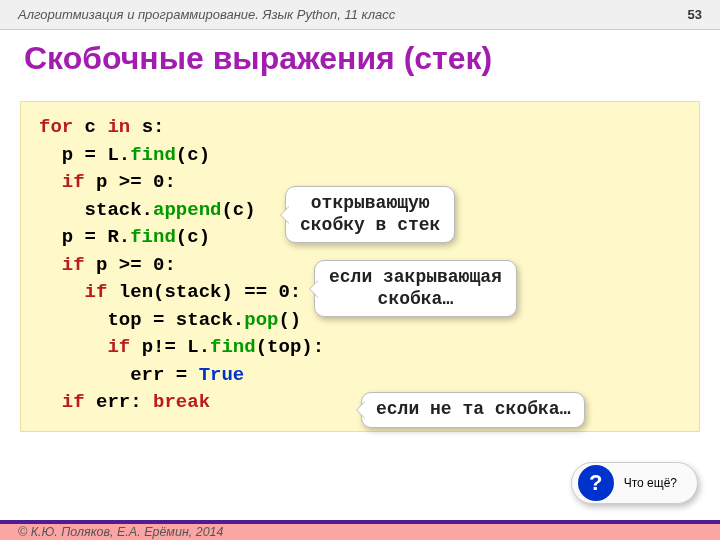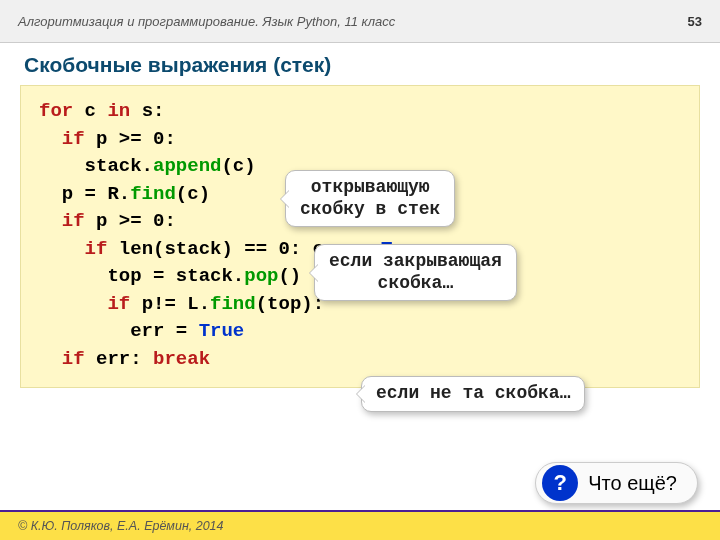--- a/index.html
+++ b/index.html
@@ -5,37 +5,37 @@
   * { margin: 0; padding: 0; box-sizing: border-box; }
   body {
     width: 720px;
     height: 540px;
     font-family: Arial, sans-serif;
     background: #fff;
     position: relative;
     overflow: hidden;
   }
   .header {
-    height: 43px;
+    height: 30px;
     background: #f0f0f0;
     border-bottom: 1px solid #ccc;
     display: flex;
     align-items: center;
     justify-content: space-between;
     padding: 0 18px;
     font-style: italic;
     font-size: 13px;
     color: #555;
   }
   .page-number { font-weight: bold; color: #333; font-style: normal; }
   .slide-title {
-    font-size: 21px;
+    font-size: 32px;
     font-weight: bold;
-    padding: 10px 24px 8px;
-    color: #0c4a6e;
+    padding: 10px 24px 24px;
+    color: #a21caf;
   }
   .code-box {
     background: #fff8c8;
     margin: 0 20px;
     padding: 12px 18px 14px;
     font-family: "Courier New", monospace;
     font-size: 19px;
     font-weight: bold;
     line-height: 1.45;
     border: 1px solid #e8e0a0;
@@ -90,27 +90,27 @@
     background: #0033cc;
     border-radius: 50%;
     display: flex;
     align-items: center;
     justify-content: center;
     color: #fff;
     font-weight: bold;
     font-size: 22px;
     margin-left: 2px;
   }
-  .hint-text { font-size: 20px; }
+  .hint-text { font-size: 12px; }
   .footer {
     position: absolute;
     bottom: 0; left: 0; right: 0;
-    height: 30px;
-    background: #fde047;
-    border-top: 2px solid #4c1d95;
+    height: 20px;
+    background: #fca5a5;
+    border-top: 4px solid #4c1d95;
     display: flex;
     align-items: center;
     padding: 0 18px;
     font-size: 12.5px;
     font-style: italic;
     color: #555;
     gap: 18px;
   }
 </style>
 </head>
@@ -118,20 +118,21 @@
 
 <div class="header">
   <span>Алгоритмизация и программирование. Язык Python, 11 класс</span>
   <span class="page-number">53</span>
 </div>
 
 <div class="slide-title">Скобочные выражения (стек)</div>
 
 <div class="code-box">
   <div class="code-line"><span class="kw-for">for</span><span class="plain"> c </span><span class="kw-in">in</span><span class="plain"> s:</span></div>
+  <div class="code-line"><span class="plain">  p = L.</span><span class="fn">find</span><span class="plain">(c)</span></div>
   <div class="code-line"><span class="plain">  </span><span class="kw-if">if</span><span class="plain"> p &gt;= 0:</span></div>
   <div class="code-line"><span class="plain">    stack.</span><span class="fn">append</span><span class="plain">(c)</span></div>
   <div class="code-line"><span class="plain">  p = R.</span><span class="fn">find</span><span class="plain">(c)</span></div>
   <div class="code-line"><span class="plain">  </span><span class="kw-if">if</span><span class="plain"> p &gt;= 0:</span></div>
   <div class="code-line"><span class="plain">    </span><span class="kw-if">if</span><span class="plain"> len(stack) == 0: err = </span><span class="true">True</span></div>
   <div class="code-line"><span class="plain">      top = stack.</span><span class="fn">pop</span><span class="plain">()</span></div>
   <div class="code-line"><span class="plain">      </span><span class="kw-if">if</span><span class="plain"> p!= L.</span><span class="fn">find</span><span class="plain">(top):</span></div>
   <div class="code-line"><span class="plain">        err = </span><span class="true">True</span></div>
   <div class="code-line"><span class="plain">  </span><span class="kw-if">if</span><span class="plain"> err: </span><span class="kw-break">break</span></div>
 

